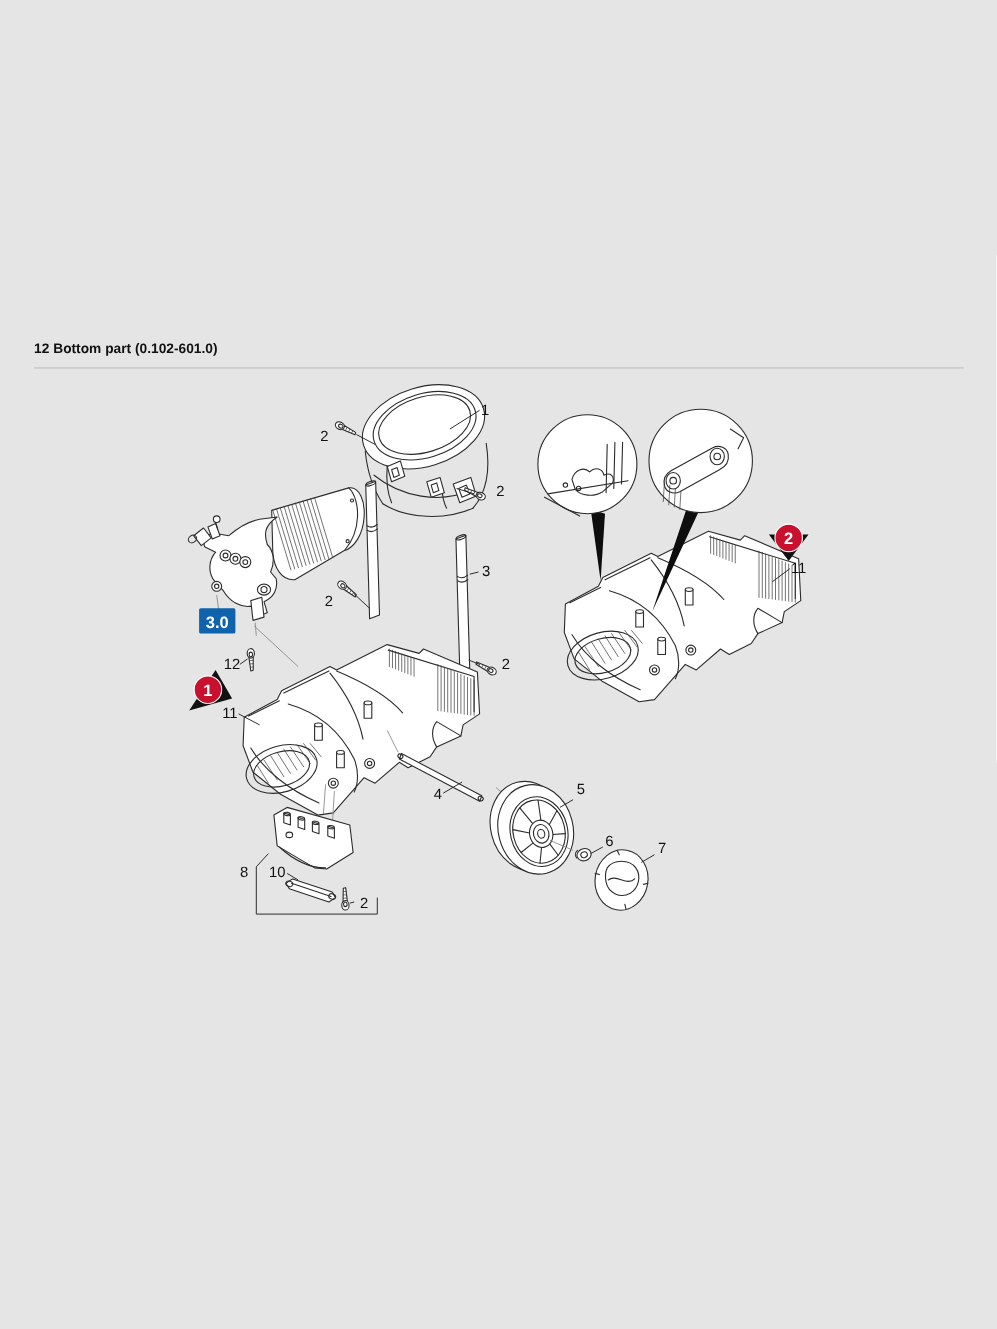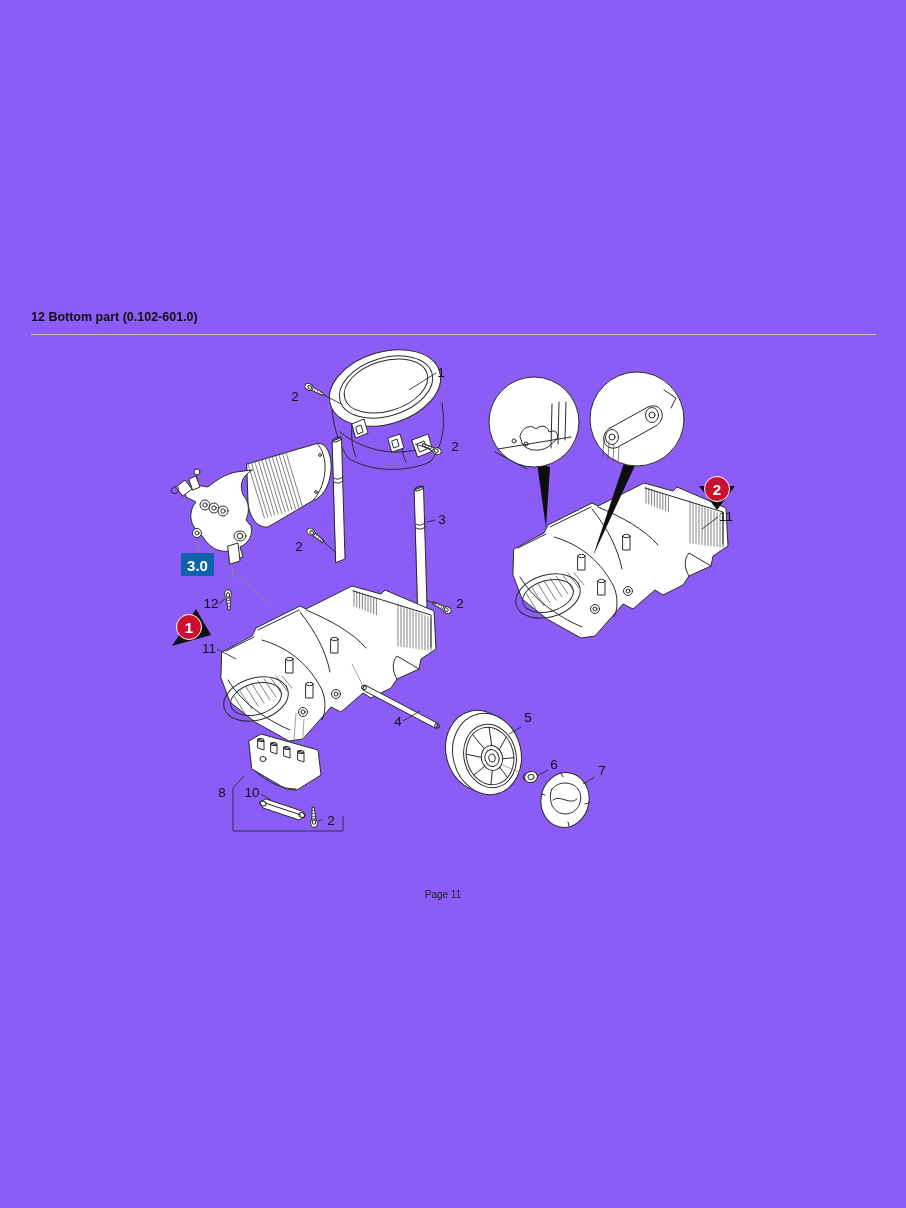--- a/index.html
+++ b/index.html
@@ -1,16 +1,16 @@
 <!DOCTYPE html>
 <html><head>
 <meta charset="utf-8">
 <style>
   html,body{margin:0;padding:0;background:#fff;}
-  .sheet{position:relative;width:906px;height:1208px;background:#8b5cf6;
+  .sheet{position:relative;width:906px;height:1208px;background:#e5e5e5;
          font-family:"Liberation Sans",sans-serif;overflow:hidden;}
   .doc-title{position:absolute;left:31px;top:310px;font-size:12.5px;font-weight:bold;color:#111;}
   .rule{position:absolute;left:31px;top:334px;width:845px;height:1px;background:#bfbfbf;}
   .page-footer{position:absolute;left:0;top:889px;width:886px;text-align:center;
                font-size:10px;color:#222;}
   svg{position:absolute;left:0;top:0;}
   .ln{fill:none;stroke:#2b2b2b;stroke-width:1;stroke-linejoin:round;stroke-linecap:round;}
   .fillw{fill:#fff;}
   .hatch{fill:none;stroke:#3c3c3c;stroke-width:.65;stroke-linecap:round;}
   .thin{fill:none;stroke:#8a8a8a;stroke-width:.8;}
@@ -269,14 +269,13 @@
       <text class="callout" x="528" y="722" text-anchor="middle">5</text>
       <text class="callout" x="554" y="769" text-anchor="middle">6</text>
       <text class="callout" x="602" y="775" text-anchor="middle">7</text>
       <text class="callout" x="222" y="797" text-anchor="middle">8</text>
       <text class="callout" x="252" y="797" text-anchor="middle">10</text>
       <text class="callout" x="331" y="825" text-anchor="middle">2</text>
       <text class="callout" x="726" y="521" text-anchor="middle">11</text>
     </g>
   </svg>
 
-  <div class="page-footer">Page 11</div>
 </div>
 
 </body></html>

